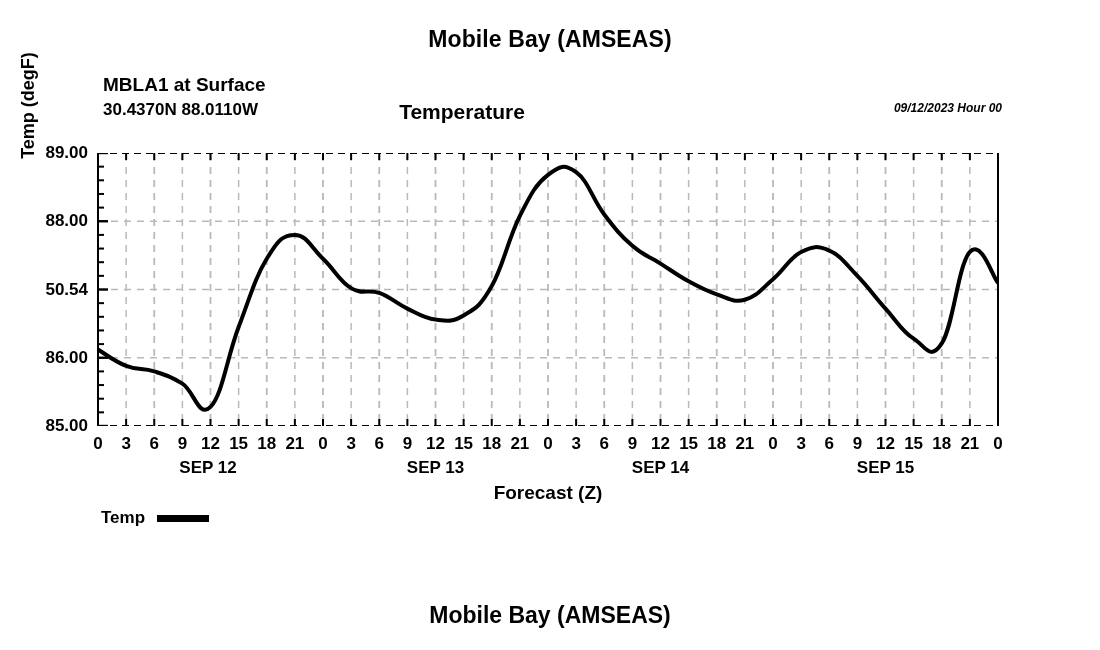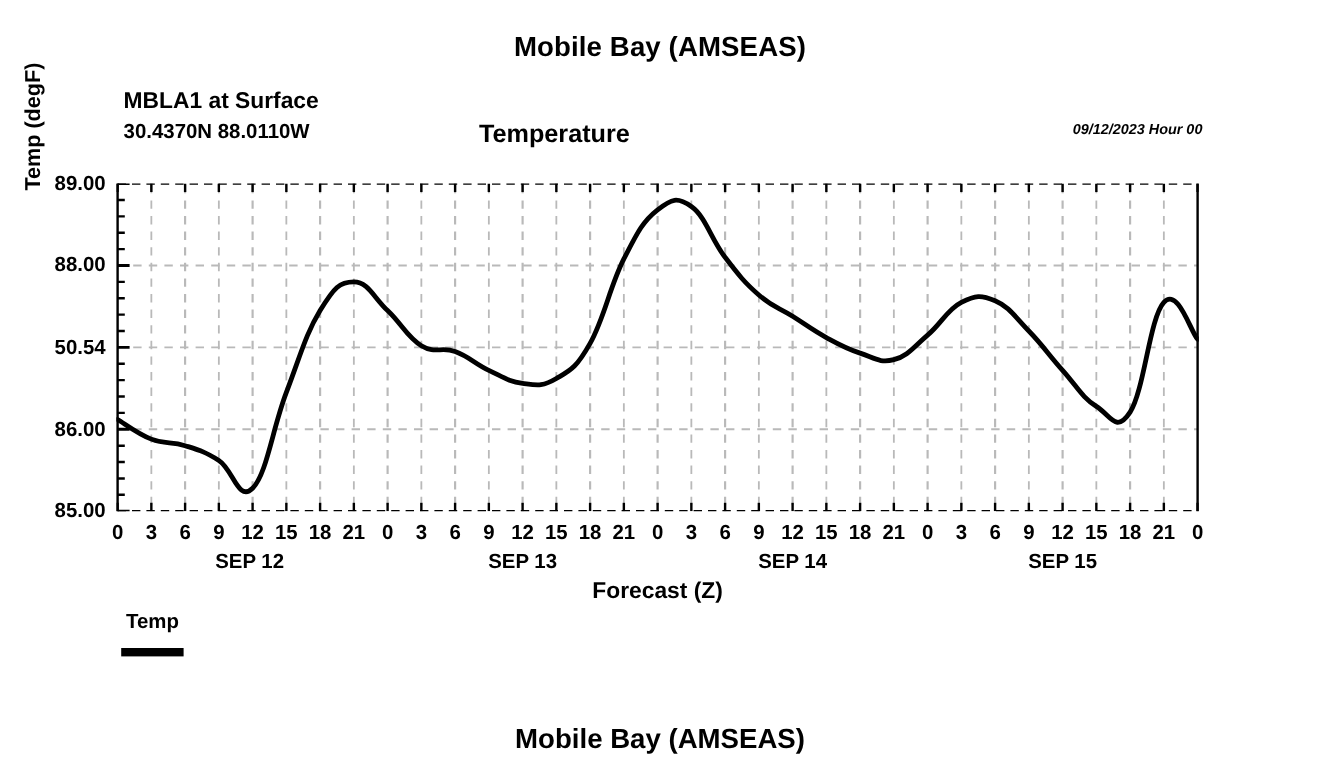--- a/index.html
+++ b/index.html
@@ -147,21 +147,20 @@
     font-weight: bold;
     transform: translateX(-50%);
   }
   .legend {
     position: absolute;
     left: 101px;
     top: 508px;
     display: flex;
     align-items: center;
     gap: 12px;
-    flex-direction: column;
   }
   .legend-label {
     font-size: 17px;
     font-weight: bold;
   }
   .legend-swatch {
     width: 52px;
     height: 7px;
     background: #000;
   }

